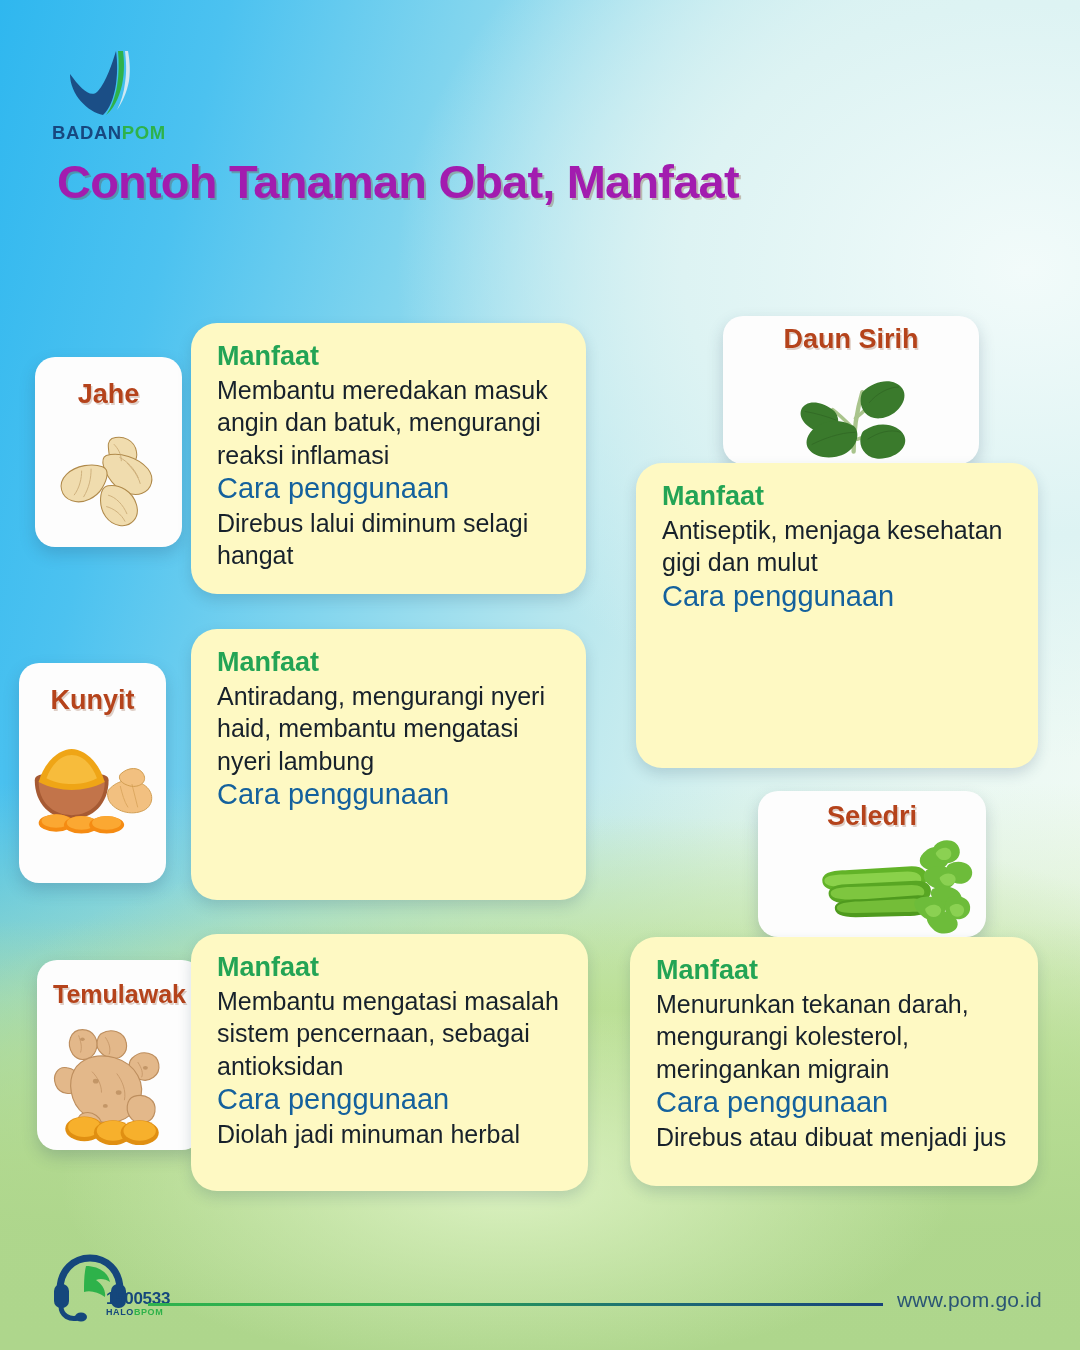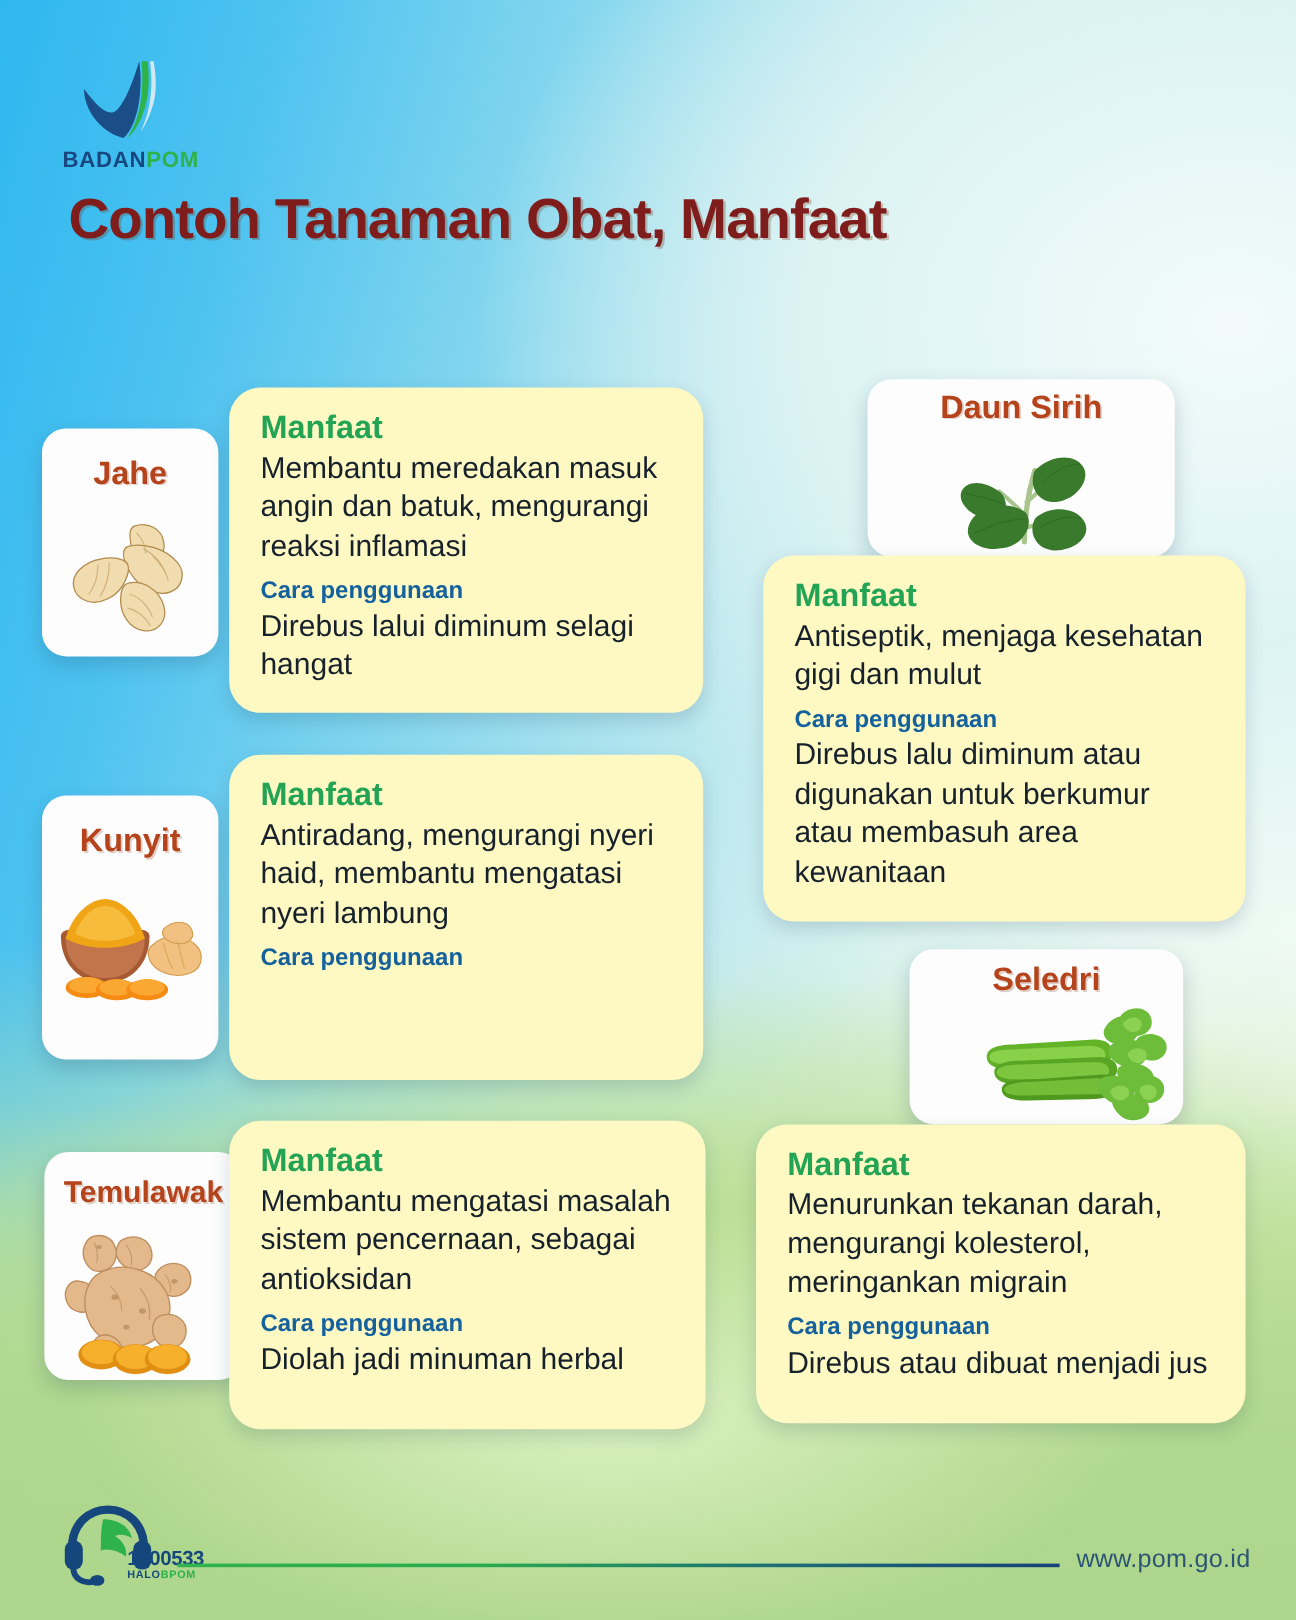--- a/index.html
+++ b/index.html
@@ -58,39 +58,39 @@
     font-size: 18.5px; font-weight: 700; letter-spacing: .6px;
     margin-top: 4px; white-space: nowrap;
   }
   .logo-text .b { color: #17477f; }
   .logo-text .p { color: #2eb24a; }
 
   .main-title {
     position: absolute; left: 57px; top: 152px; width: 900px;
     font-size: 47px; font-weight: 700; line-height: 1.28;
     letter-spacing: -0.8px;
-    color: #7f1d1d;
+    color: #a21caf;
     text-shadow: 2px 2px 0 rgba(120,45,10,.28);
   }
 
   
   .panel {
     position: absolute;
     background: #fef9c3;
     border-radius: 26px;
     box-shadow: 0 6px 14px rgba(40,70,100,.18);
     padding: 18px 26px 22px 26px;
   }
   .lbl-manfaat {
     color: #23a455; font-size: 27px; font-weight: 700; line-height: 1.18;
     margin-bottom: 1px;
   }
   .lbl-cara {
-    color: #14619d; font-size: 20px; font-weight: 700; line-height: 1.18;
-    margin-top: 10px; margin-bottom: 1px;
+    color: #14619d; font-size: 29px; font-weight: 400; line-height: 1.18;
+    margin-top: 0; margin-bottom: 1px;
   }
   .body-txt {
     color: #17212b; font-size: 25px; line-height: 1.30; font-weight: 400;
   }
 
   
   .pcard {
     position: absolute;
     background: #fdfdfd;
     border-radius: 20px;
@@ -186,24 +186,23 @@
         <path d="M96 42 C104 32 118 24 130 24"></path>
         <path d="M94 84 C106 76 120 72 132 76"></path>
       </g>
     </svg>
   </div>
 
   <div class="panel" style="left:636px; top:463px; width:402px; height:305px;">
     <div class="lbl-manfaat">Manfaat</div>
     <div class="body-txt">Antiseptik, menjaga kesehatan gigi dan mulut</div>
     <div class="lbl-cara">Cara penggunaan</div>
-    <div class="body-txt">Direbus lalu diminum atau digunakan untuk berkumur atau membasuh area kewanitaan</div>
-  </div>
-
-  <div class="pcard" style="left:35px; top:663px; width:147px; height:220px;">
+  </div>
+
+  <div class="pcard" style="left:19px; top:663px; width:147px; height:220px;">
     <div class="pname" style="top:22px;">Kunyit</div>
     <svg class="pimg" viewBox="0 0 140 100" style="left:8px; top:74px; width:136px; height:98px;">
 
       <path d="M8 44 C8 40 12 38 20 38 L72 38 C80 38 84 40 84 44 C84 68 68 84 46 84 C24 84 8 68 8 44 Z" fill="#a65a33"></path>
       <path d="M12 46 C12 43 16 42 22 42 L70 42 C76 42 80 43 80 46 C80 66 66 80 46 80 C26 80 12 66 12 46 Z" fill="#c2744a"></path>
 
       <path d="M12 46 C18 24 34 12 46 12 C58 12 74 24 80 46 C68 52 58 54 46 54 C34 54 24 52 12 46 Z" fill="#efa516"></path>
       <path d="M20 42 C26 26 36 18 46 18 C56 18 66 26 72 42 C62 47 54 48 46 48 C38 48 30 47 20 42 Z" fill="#f7bc3c"></path>
 
       <g fill="#f2c080" stroke="#d09c50" stroke-width="1">

